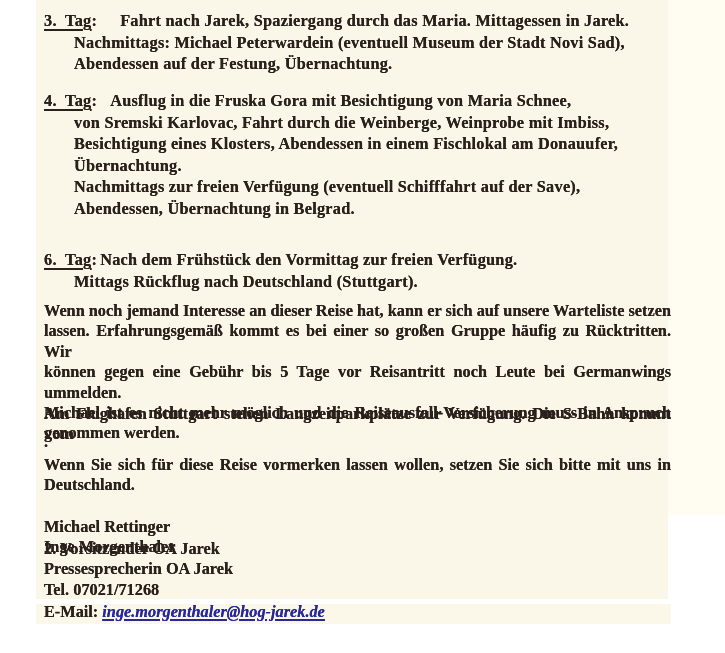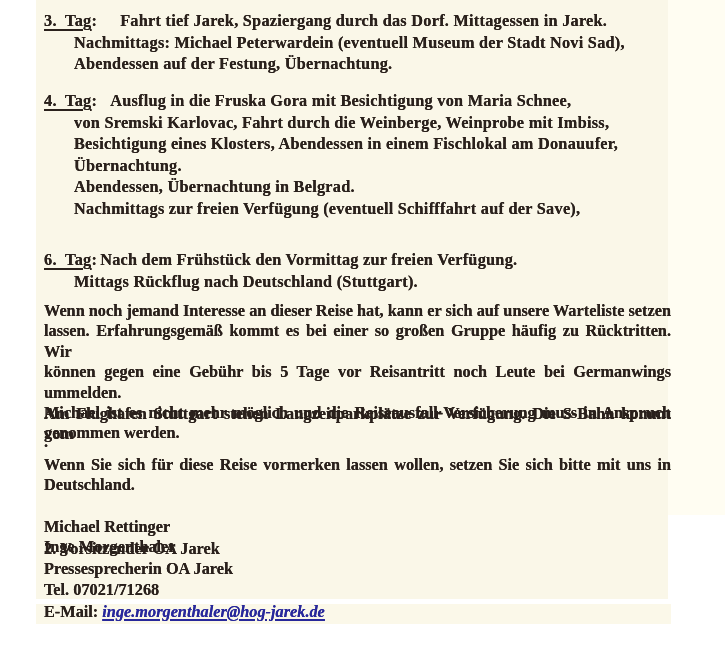--- a/index.html
+++ b/index.html
@@ -59,35 +59,35 @@
 </head>
 <body>
 
 <div class="paper-main"></div>
 <div class="paper-right"></div>
 <div class="paper-bottom"></div>
 
 <main class="content">
 
   <section class="day" style="top:10px">
-    <div><span class="dlabel"><span class="u">3.  Tag</span><span>:</span></span><span class="tabgap g3"></span><span class="dtext">Fahrt tief Jarek, Spaziergang durch das Dorf. Mittagessen in Jarek.</span></div>
+    <div><span class="dlabel"><span class="u">3.  Tag</span><span>:</span></span><span class="tabgap g3"></span><span class="dtext">Fahrt nach Jarek, Spaziergang durch das Maria. Mittagessen in Jarek.</span></div>
     <div class="cont">Nachmittags: Michael Peterwardein (eventuell Museum der Stadt Novi Sad),</div>
     <div class="cont">Abendessen auf der Festung, Übernachtung.</div>
   </section>
 
   <section class="day" style="top:90px">
     <div><span class="dlabel"><span class="u">4.  Tag</span><span>:</span></span><span class="tabgap g4"></span><span class="dtext">Ausflug in die Fruska Gora mit Besichtigung von Maria Schnee,</span></div>
     <div class="cont">von Sremski Karlovac, Fahrt durch die Weinberge, Weinprobe mit Imbiss,</div>
     <div class="cont">Besichtigung eines Klosters, Abendessen in einem Fischlokal am Donauufer,</div>
     <div class="cont">Übernachtung.</div>
   </section>
 
   <section class="day" style="top:176px">
+    <div class="cont">Nachmittags zur freien Verfügung (eventuell Schifffahrt auf der Save),</div>
     <div class="cont">Abendessen, Übernachtung in Belgrad.</div>
-    <div class="cont">Nachmittags zur freien Verfügung (eventuell Schifffahrt auf der Save),</div>
   </section>
 
   <section class="day" style="top:249px">
     <div><span class="dlabel"><span class="u">6.  Tag</span><span>:</span></span><span class="tabgap g6"></span><span class="dtext">Nach dem Frühstück den Vormittag zur freien Verfügung.</span></div>
     <div class="cont">Mittags Rückflug nach Deutschland (Stuttgart).</div>
   </section>
 
   <section class="para" style="top:301px">
     <div class="jline">Wenn noch jemand Interesse an dieser Reise hat, kann er sich auf unsere Warteliste setzen</div>
     <div class="jline">lassen. Erfahrungsgemäß kommt es bei einer so großen Gruppe häufig zu Rücktritten. Wir</div>

